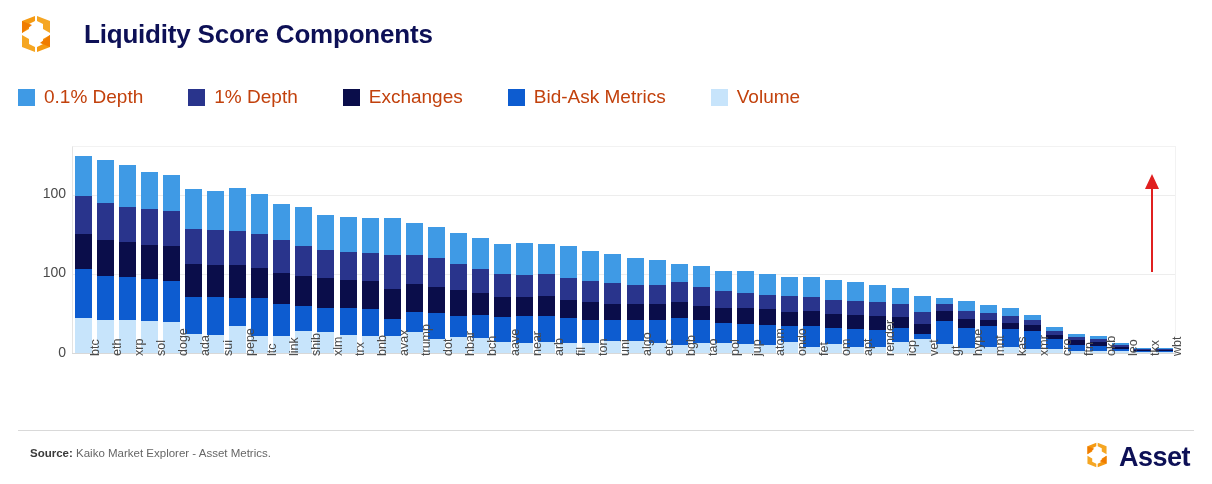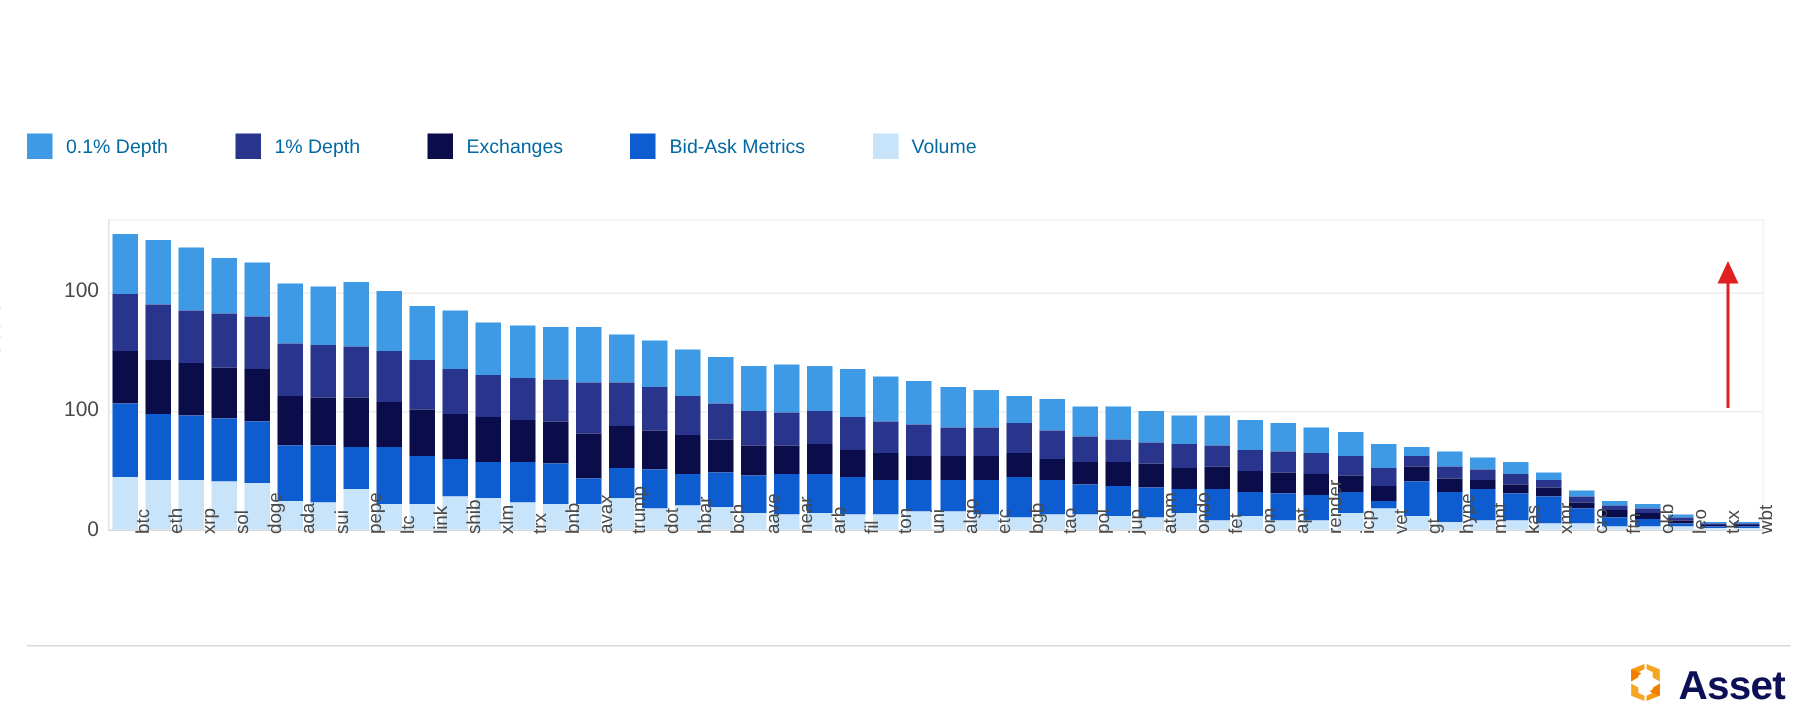--- a/index.html
+++ b/index.html
@@ -58,22 +58,22 @@
     align-items: center;
     margin-right: 45px;
     white-space: nowrap;
   }
   .legend-swatch {
     width: 17px; height: 17px;
     margin-right: 9px;
     flex: 0 0 auto;
   }
   .legend-label {
-    font-size: 13px;
-    color: #0369a1;
+    font-size: 19px;
+    color: #c2410c;
     text-align: right;
   }
 
   
   .chart-frame {
     position: absolute;
     left: 72px; top: 146px;
     width: 1104px; height: 208px;
     border-left: 1px solid #e3e3e3;
     border-top: 1px solid #f2f2f2;
@@ -187,20 +187,33 @@
     color: #0d1056;
     margin-left: 7px;
     letter-spacing: -0.5px;
   }
 </style>
 </head>
 <body>
 
 <div id="page">
 
+  <div class="header">
+    <div class="brand-mark">
+      <svg width="44" height="44" viewBox="0 0 44 44">
+        <path d="M21 4 L8 9 L8 21 L15 17 L15 12 L21 9 Z" fill="#f59a12"></path>
+        <path d="M23 4 L36 9 L36 21 L29 17 L29 12 L23 9 Z" fill="#f5a623"></path>
+        <path d="M8 23 L15 27 L15 32 L21 35 L21 40 L8 35 Z" fill="#f5a623"></path>
+        <path d="M36 23 L29 27 L29 32 L23 35 L23 40 L36 35 Z" fill="#f59a12"></path>
+        <path d="M8 9 L8 21 L18 13 Z" fill="#f07c00"></path>
+        <path d="M36 35 L36 23 L26 31 Z" fill="#f07c00"></path>
+      </svg>
+    </div>
+    <div class="header-title">Liquidity Score Components</div>
+  </div>
 
   <div class="legend" id="legend-host">
       <div class="legend-item">
         <span class="legend-swatch" style="background: rgb(63, 154, 229);"></span>
         <span class="legend-label">0.1% Depth</span>
       </div>
       <div class="legend-item">
         <span class="legend-swatch" style="background: rgb(41, 52, 140);"></span>
         <span class="legend-label">1% Depth</span>
       </div>
@@ -638,20 +651,24 @@
     </div>
 
   <div class="annotation-arrow">
     <svg width="24" height="100" viewBox="0 0 24 100">
       <line x1="12" y1="100" x2="12" y2="12" stroke="#e02020" stroke-width="2"></line>
       <polygon points="12,2 5,17 19,17" fill="#e02020"></polygon>
     </svg>
   </div>
 
   <div class="footer-rule"></div>
+  <div class="footer-source">
+    <b>Source:</b>
+    <span>Kaiko Market Explorer - Asset Metrics.</span>
+  </div>
   <div class="footer-logo">
     <span>
       <svg width="30" height="30" viewBox="0 0 44 44">
         <path d="M21 4 L8 9 L8 21 L15 17 L15 12 L21 9 Z" fill="#f59a12"></path>
         <path d="M23 4 L36 9 L36 21 L29 17 L29 12 L23 9 Z" fill="#f5a623"></path>
         <path d="M8 23 L15 27 L15 32 L21 35 L21 40 L8 35 Z" fill="#f5a623"></path>
         <path d="M36 23 L29 27 L29 32 L23 35 L23 40 L36 35 Z" fill="#f59a12"></path>
         <path d="M8 9 L8 21 L18 13 Z" fill="#f07c00"></path>
         <path d="M36 35 L36 23 L26 31 Z" fill="#f07c00"></path>
       </svg>

